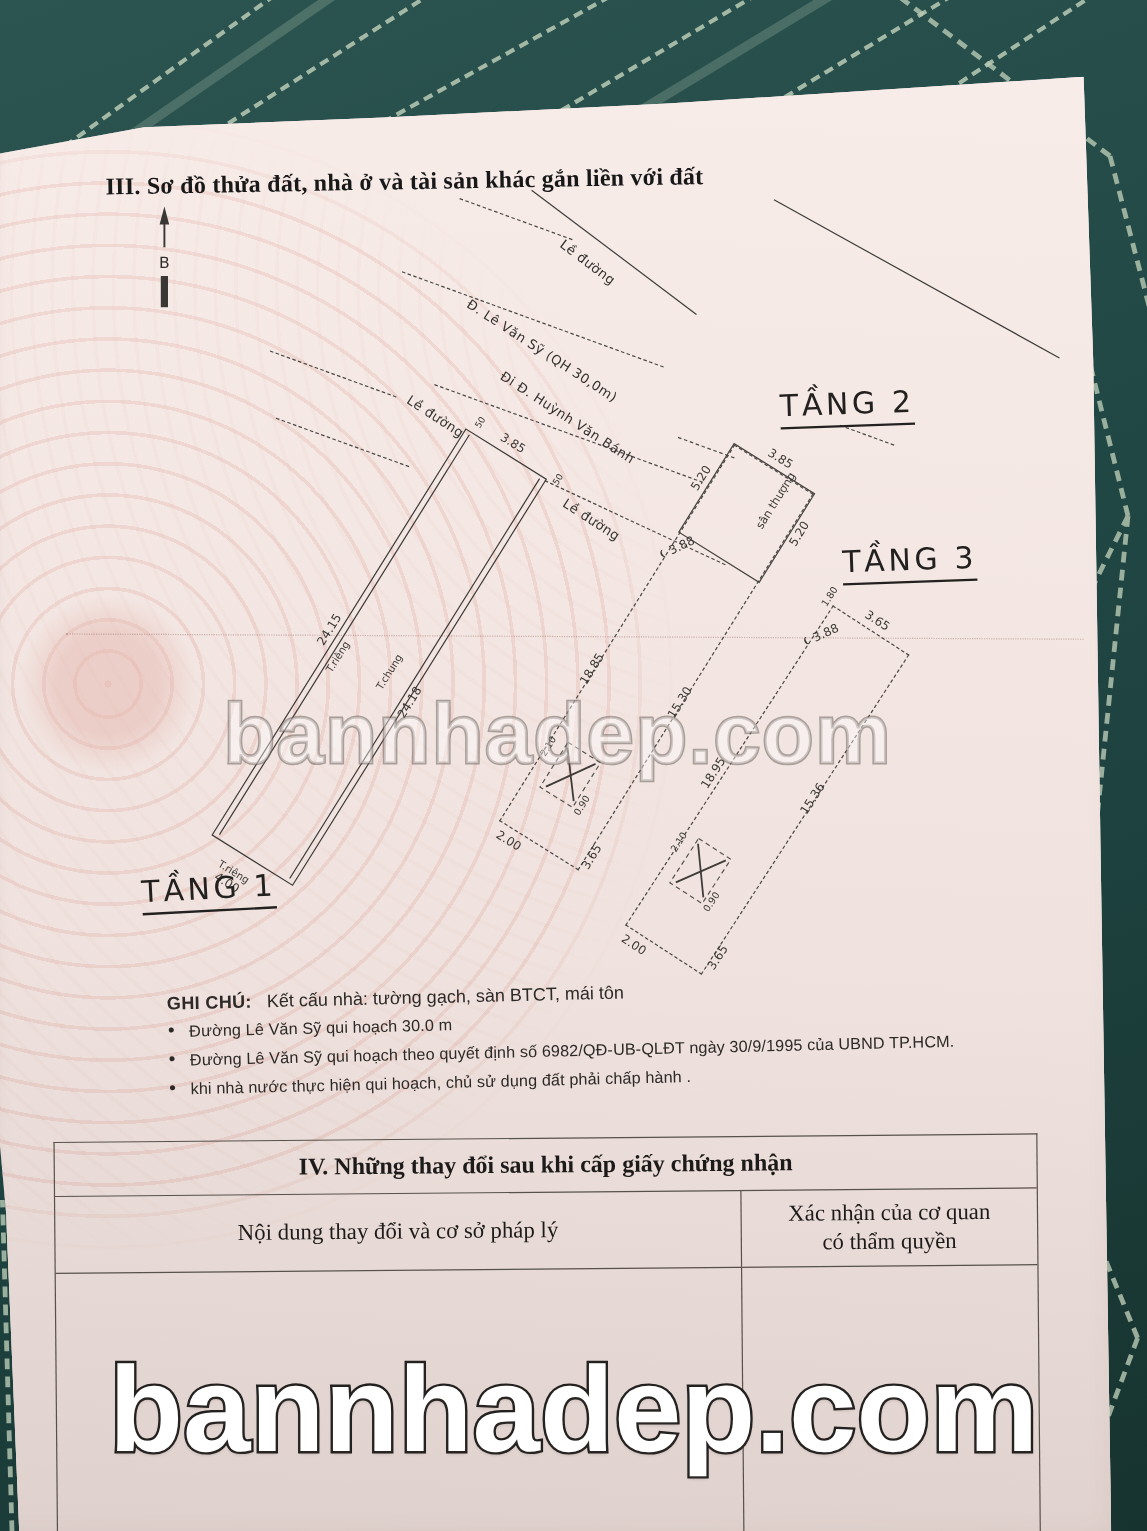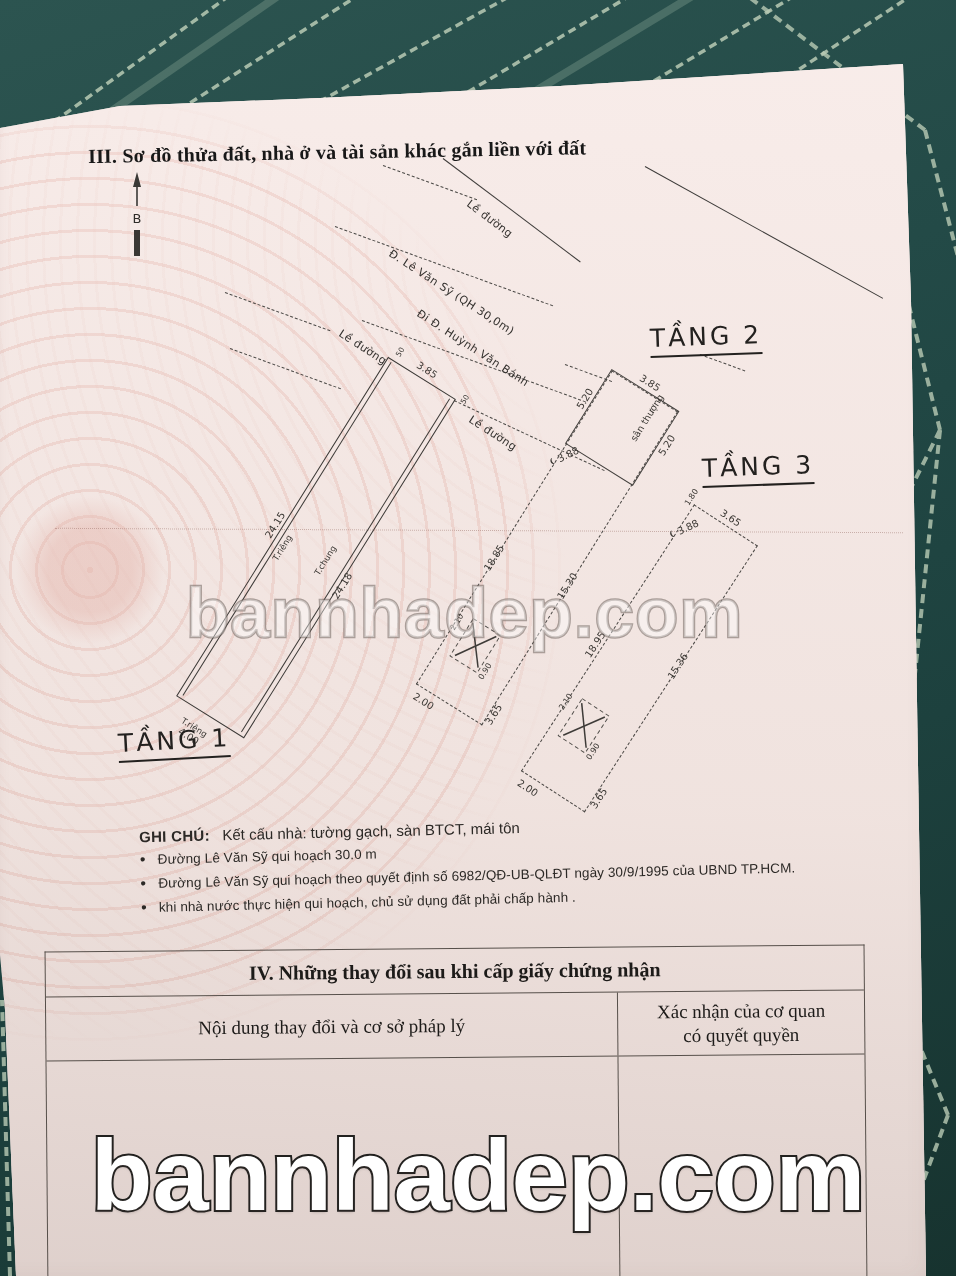--- a/index.html
+++ b/index.html
@@ -241,21 +241,21 @@
   </div>
 
   <div class="abs tbl">
     <div class="trow title-row">
       <span>IV. Những thay đổi sau khi cấp giấy chứng nhận</span>
     </div>
     <div class="trow head-row2">
       <div class="cell c1">Nội dung thay đổi và cơ sở pháp lý</div>
       <div class="cell c2">
         <span><span>Xác nhận của cơ quan</span><br>
-        <span>có quyết quyền</span></span>
+        <span>có thẩm quyền</span></span>
       </div>
     </div>
     <div class="trow body-row">
       <div class="cell c1"></div>
       <div class="cell c2"></div>
     </div>
   </div>
 
   <div class="abs wm-big">bannhadep.com</div>
 

